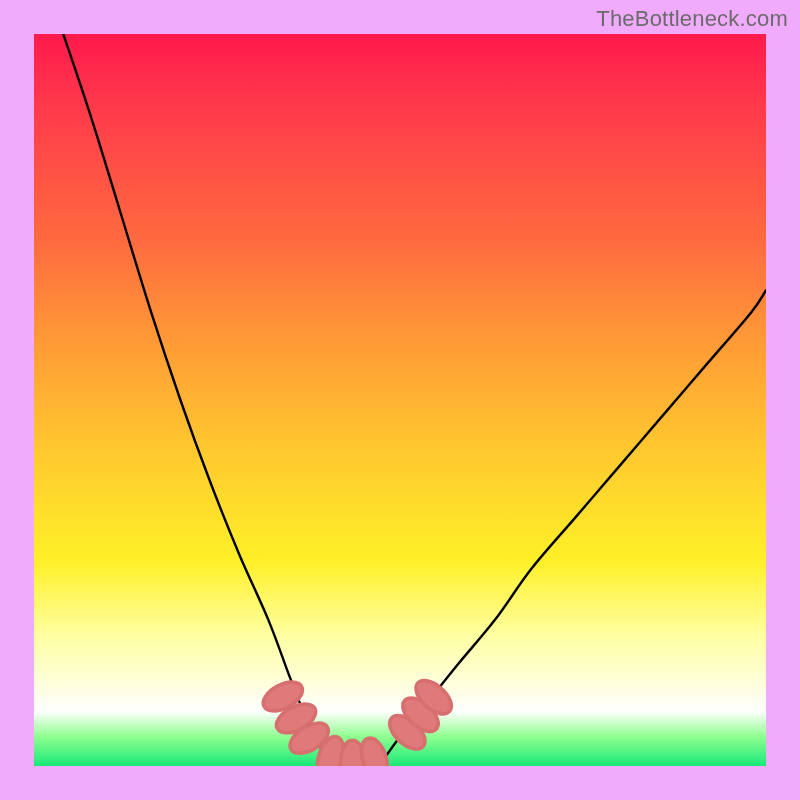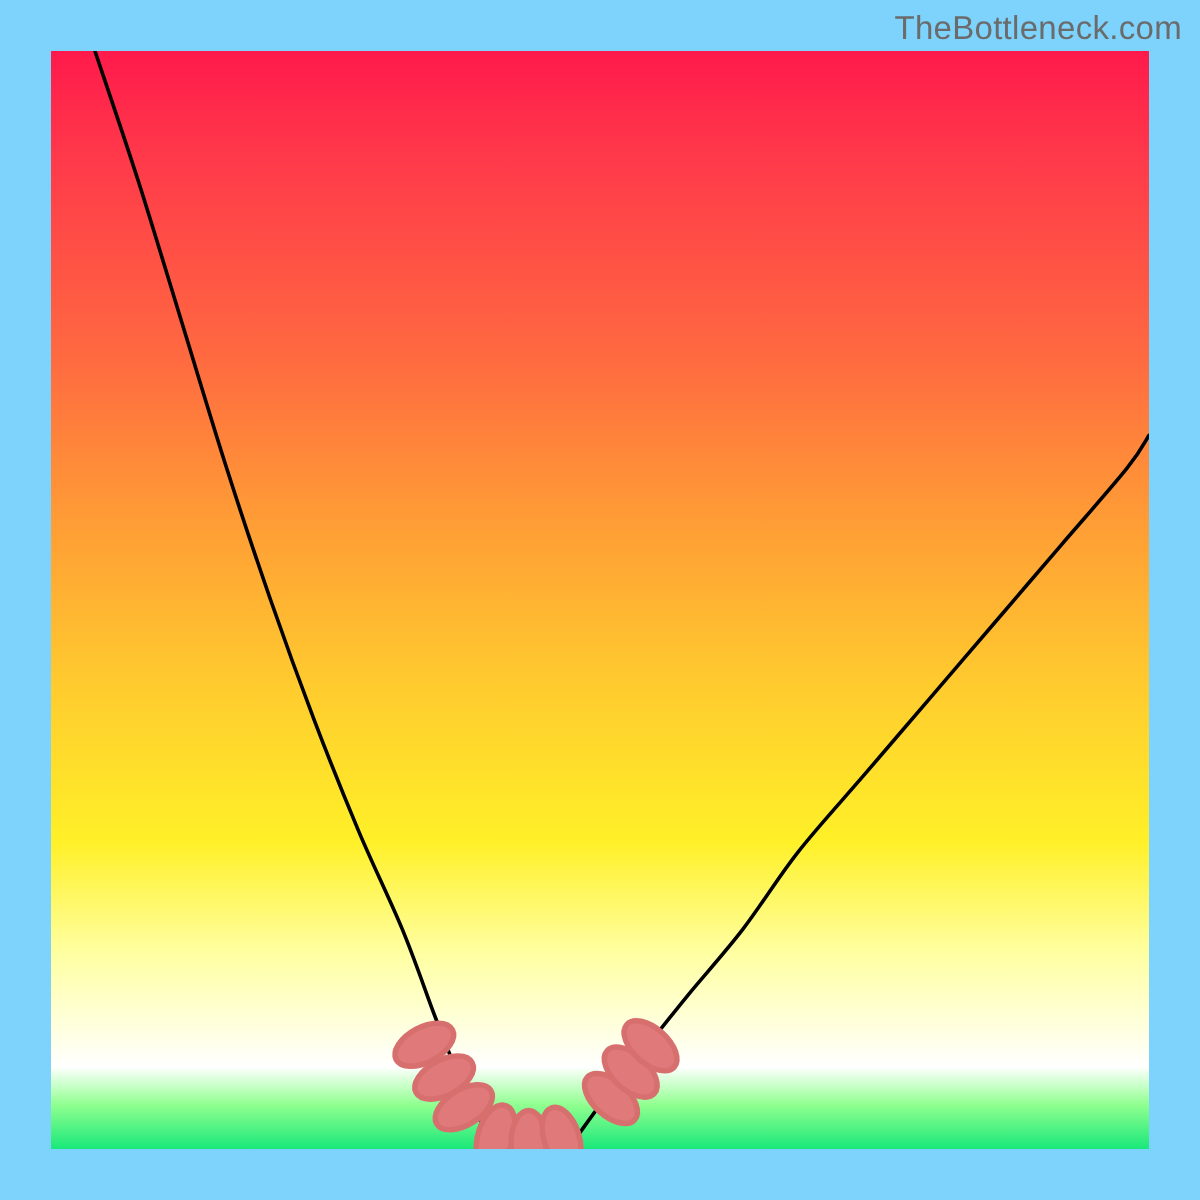--- a/index.html
+++ b/index.html
@@ -8,21 +8,21 @@
     width: 800px;
     height: 800px;
     background: #000;
     overflow: hidden;
     font-family: Arial, Helvetica, sans-serif;
   }
   .frame {
     position: absolute;
     top: 0; left: 0;
     width: 800px; height: 800px;
-    background: #7dd3fc;
+    background: #f0abfc;
   }
   .plot {
     position: absolute;
     
     left: 34px;
     top: 34px;
     width: 732px;
     height: 732px;
     overflow: hidden;
   }

